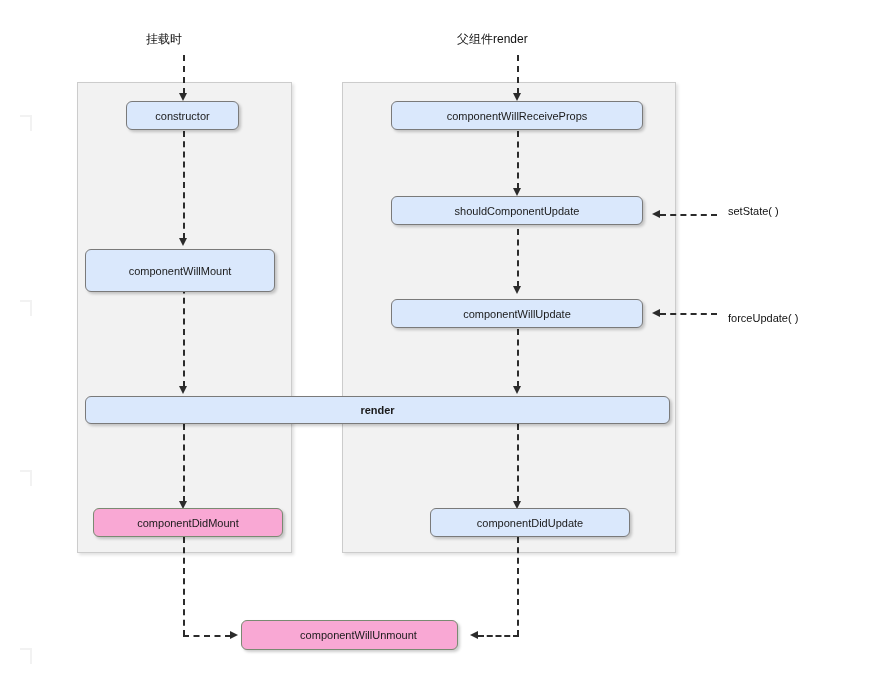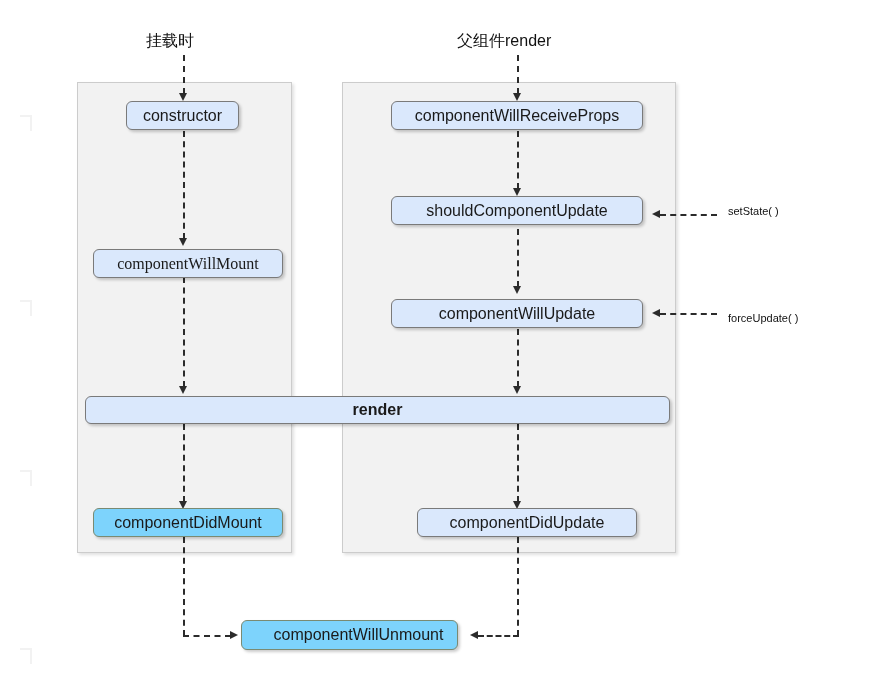--- a/index.html
+++ b/index.html
@@ -37,39 +37,39 @@
     box-sizing: border-box;
   }
   
   .node {
     position: absolute;
     box-sizing: border-box;
     border-radius: 6px;
     display: flex;
     align-items: center;
     justify-content: center;
-    font-size: 16px;
+    font-size: 11px;
     color: #1a1a1a;
     white-space: nowrap;
     box-shadow: 2px 2px 3px rgba(0,0,0,0.20);
   }
   .node.blue {
     background: #dae8fc;
     border: 1.3px solid #7a7a7a;
   }
   .node.green {
-    background: #7dd3fc;
+    background: #f9a8d4;
     border: 1.3px solid #7a8a72;
   }
   .node.bold { font-weight: bold; }
 
   
   .label {
     position: absolute;
-    font-size: 16px;
+    font-size: 12px;
     color: #111111;
     white-space: nowrap;
   }
   .side-label {
     position: absolute;
     font-size: 11px;
     color: #111111;
     white-space: nowrap;
   }
 
@@ -161,29 +161,29 @@
   <div class="arrow-left" style="left:652px; top:210px;"></div>
 
   <div class="hline" style="left:660px; top:313px; width:57px;"></div>
   <div class="arrow-left" style="left:652px; top:309px;"></div>
 
   <div class="side-label" style="left:728px; top:205px;">setState( )</div>
   <div class="side-label" style="left:728px; top:312px;">forceUpdate( )</div>
 
   <div class="node blue" style="left:126px; top:101px; width:113px; height:29px;">constructor</div>
 
-  <div class="node blue" style="left:93px; top:249px; width:190px; height:29px;font-family:Liberation Serif, serif;">componentWillMount</div>
+  <div class="node blue" style="left:85px; top:249px; width:190px; height:43px;">componentWillMount</div>
 
   <div class="node green" style="left:93px; top:508px; width:190px; height:29px;">componentDidMount</div>
 
   <div class="node blue" style="left:391px; top:101px; width:252px; height:29px;">componentWillReceiveProps</div>
 
   <div class="node blue" style="left:391px; top:196px; width:252px; height:29px;">shouldComponentUpdate</div>
 
   <div class="node blue" style="left:391px; top:299px; width:252px; height:29px;">componentWillUpdate</div>
 
-  <div class="node blue" style="left:417px; top:508px; width:220px; height:29px;">componentDidUpdate</div>
+  <div class="node blue" style="left:430px; top:508px; width:200px; height:29px;">componentDidUpdate</div>
 
   <div class="node blue bold" style="left:85px; top:396px; width:585px; height:28px;">render</div>
 
   <div class="node green" style="left:241px; top:620px; width:217px; height:30px;padding-left:18px;">componentWillUnmount</div>
 
 </div>
 
 </body></html>

